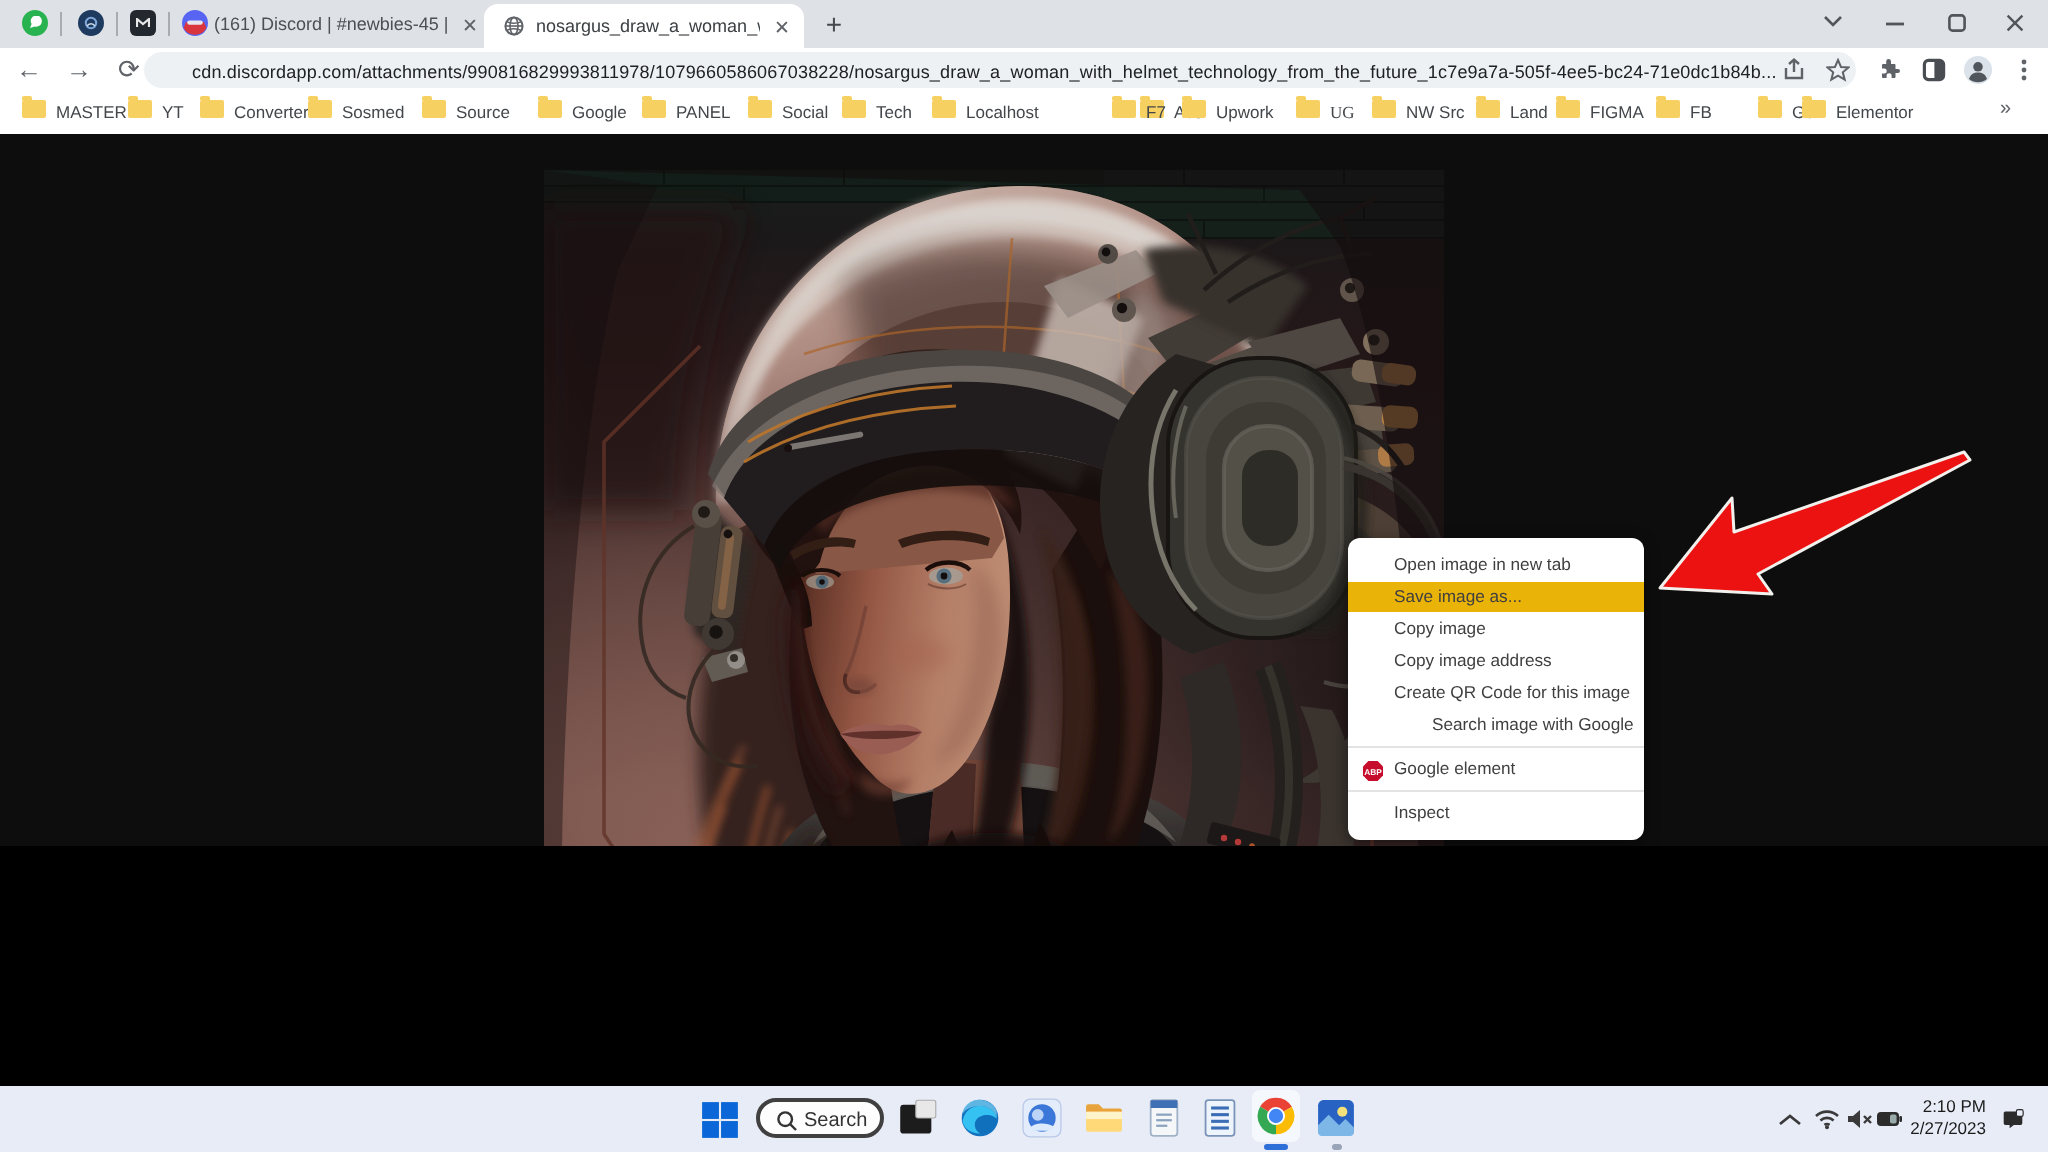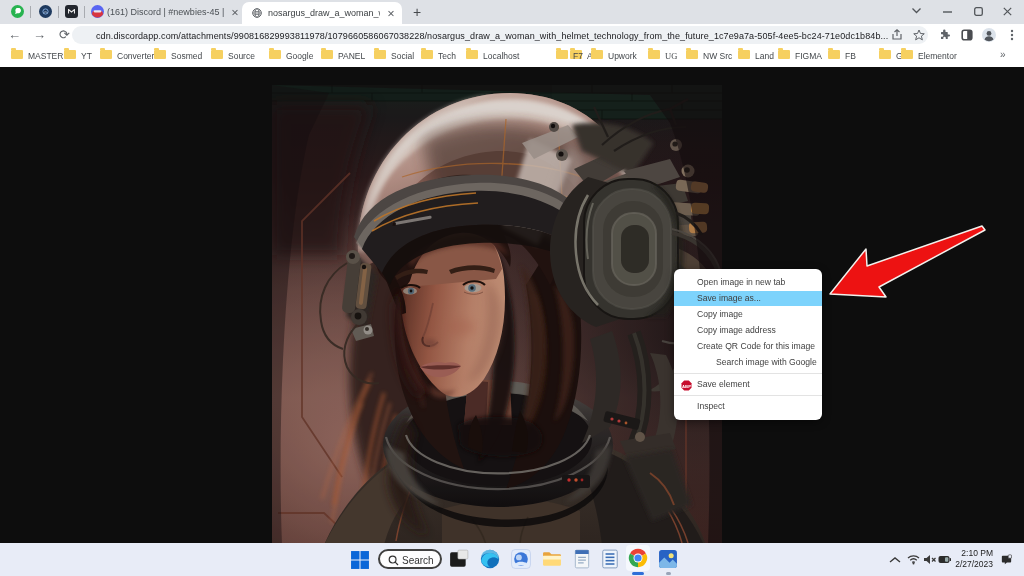--- a/index.html
+++ b/index.html
@@ -19,26 +19,26 @@
 #toolbar{position:absolute;left:0;top:24px;width:1024px;height:22px;background:#fff;}
 .navic{position:absolute;top:3px;color:#5f6368;font-size:13px;}
 #omni{position:absolute;left:72px;top:2px;width:856px;height:18px;background:#eef1f4;border-radius:9px;}
 #omni .url{position:absolute;left:24px;top:4.5px;font-size:9px;color:#202124;white-space:nowrap;letter-spacing:0.1px;}
 
 #bookmarks{position:absolute;left:0;top:46px;width:1024px;height:21px;background:#fff;}
 .bm{position:absolute;top:4px;height:13px;font-size:8.5px;color:#43474b;white-space:nowrap;}
 .bm .f{display:inline-block;width:12px;height:9px;background:#f6d060;border-radius:1px;margin-right:5px;position:relative;top:0px;}
 .bm .f:before{content:"";position:absolute;left:0;top:-2px;width:5px;height:2px;background:#f6d060;border-radius:1px 1px 0 0;}
 
-#content{position:absolute;left:0;top:67px;width:1024px;height:476px;background:#0d0d0d;overflow:hidden;}
+#content{position:absolute;left:0;top:67px;width:1024px;height:356px;background:#0d0d0d;overflow:hidden;}
 
 #menu{position:absolute;left:674px;top:202px;width:148px;height:151px;background:#fff;border-radius:6px;box-shadow:0 2px 8px rgba(0,0,0,0.45);font-size:8.6px;color:#3f3f3f;}
 #menu .mi{position:absolute;left:0;width:148px;height:15px;line-height:15px;padding-left:23px;box-sizing:border-box;white-space:nowrap;}
 #menu .sep{position:absolute;left:0;width:148px;height:1px;background:#e3e3e3;}
-#menu .hl{background:#7dd3fc;}
+#menu .hl{background:#eab308;}
 
 #taskbar{position:absolute;left:0;top:543px;width:1024px;height:33px;background:#e8ecf7;}
 .tbi{position:absolute;top:6px;width:20px;height:20px;}
 #clock{position:absolute;right:31px;top:5px;font-size:8.5px;color:#1b1b1b;text-align:right;line-height:11px;}
 </style>
 </head>
 <body>
 
 <div id="tabstrip">
   <div class="pin" style="left:11px;background:#28b350;"></div>
@@ -413,21 +413,21 @@
     <polygon points="830,227 866,182 867,199 982,159 985,163 879,220 886,230" fill="#ed1212" stroke="#f2f0ec" stroke-width="1.5" stroke-linejoin="round"></polygon>
   </svg>
   <div id="menu">
     <div class="mi" style="top:6px;">Open image in new tab</div>
     <div class="mi hl" style="top:22px;">Save image as...</div>
     <div class="mi" style="top:38px;">Copy image</div>
     <div class="mi" style="top:54px;">Copy image address</div>
     <div class="mi" style="top:70px;">Create QR Code for this image</div>
     <div class="mi" style="top:86px;padding-left:42px;">Search image with Google</div>
     <div class="sep" style="top:104px;"></div>
-    <div class="mi" style="top:108px;">Save element</div>
+    <div class="mi" style="top:108px;">Google element</div>
       <svg style="position:absolute;left:7px;top:111px;" width="11" height="11" viewBox="0 0 11 11">
         <polygon points="3.2,0.5 7.8,0.5 10.5,3.2 10.5,7.8 7.8,10.5 3.2,10.5 0.5,7.8 0.5,3.2" fill="#c70d2c"></polygon>
         <text x="5.5" y="7.6" font-size="4.2" fill="#fff" text-anchor="middle" font-family="Liberation Sans,sans-serif" font-weight="bold">ABP</text>
       </svg>
     <div class="sep" style="top:126px;"></div>
     <div class="mi" style="top:130px;">Inspect</div>
   </div>
 </div>
 
 <div id="taskbar">

